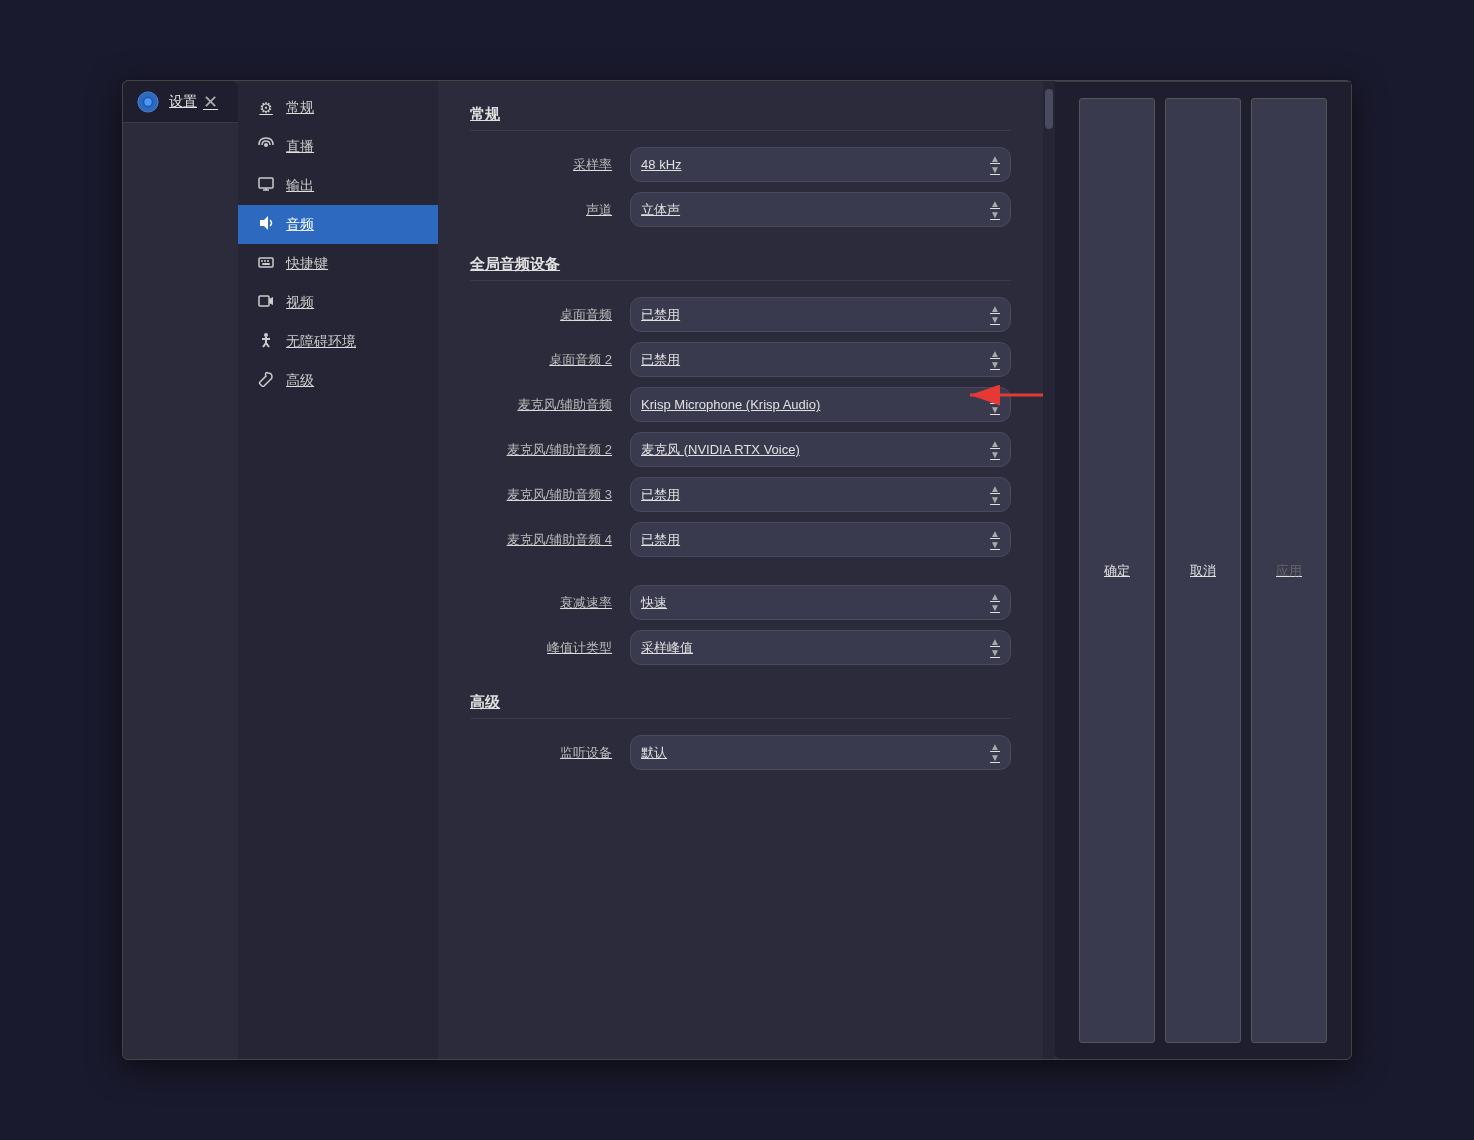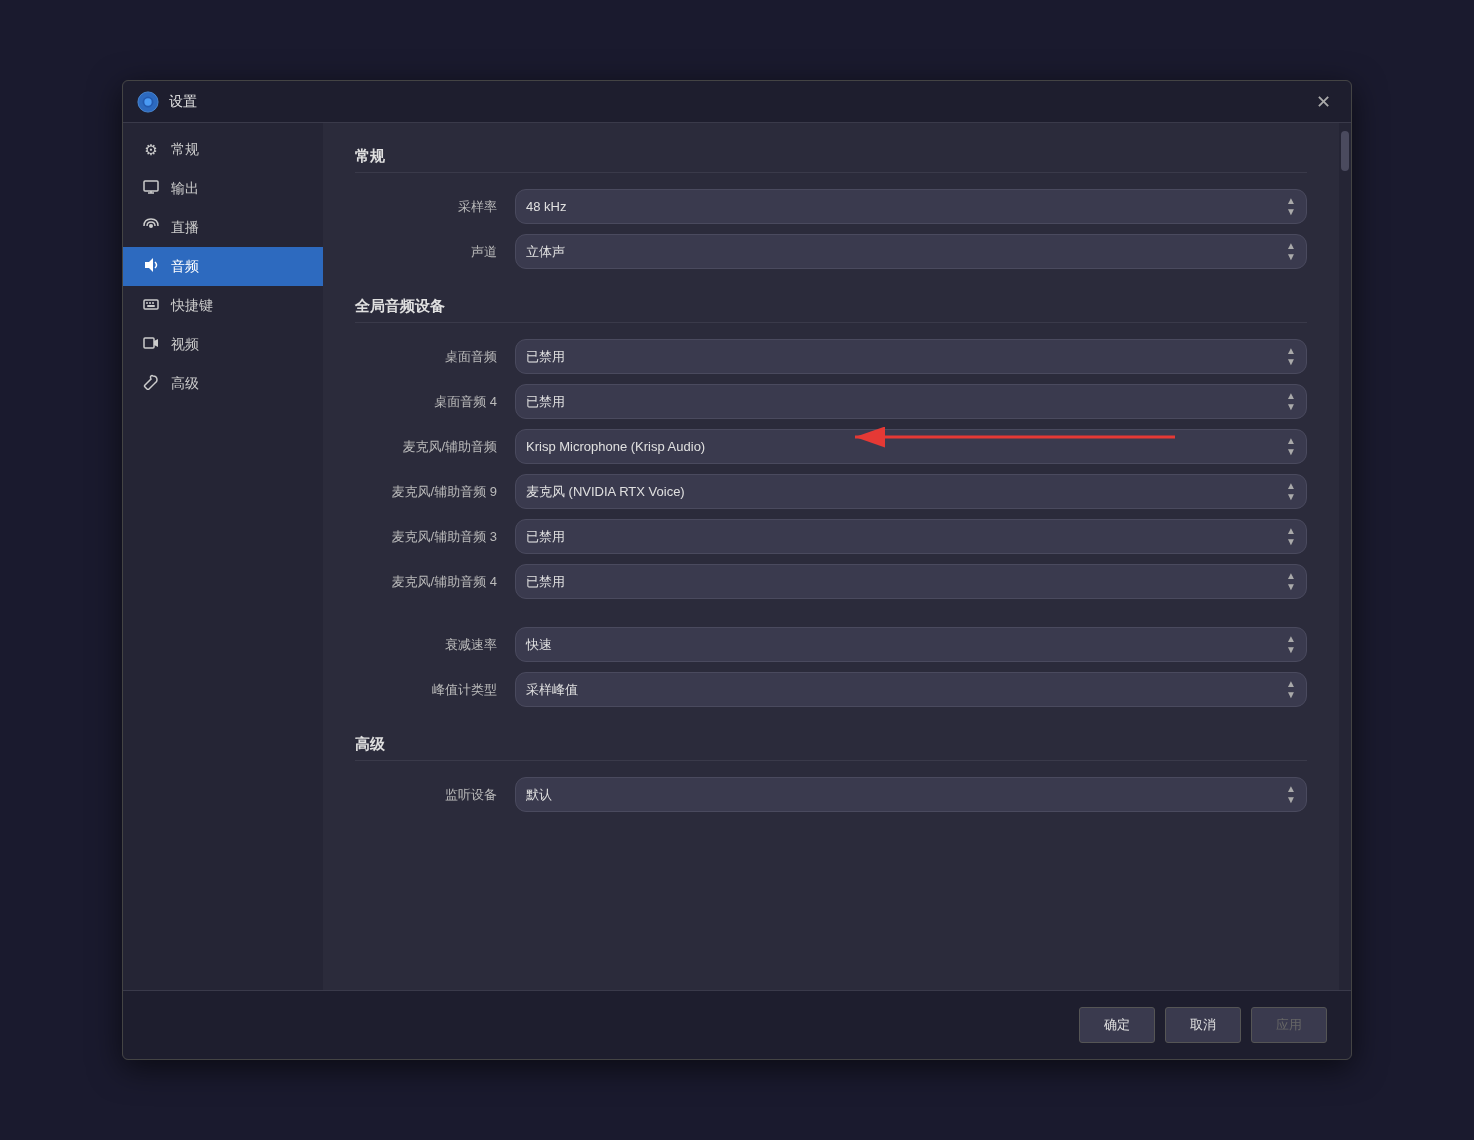--- a/index.html
+++ b/index.html
@@ -12,26 +12,26 @@
       height: 1140px;
       overflow: hidden;
     }
     .window {
       width: 1230px;
       height: 980px;
       background: #2b2b3b;
       border: 1px solid #444;
       border-radius: 6px;
       display: flex;
-      flex-direction: column;
       position: absolute;
       top: 50%;
       left: 50%;
       transform: translate(-50%, -50%);
       box-shadow: 0 8px 32px rgba(0,0,0,0.6);
+      text-decoration: underline;
     }
     .titlebar {
       background: #1e1e2e;
       height: 42px;
       display: flex;
       align-items: center;
       padding: 0 14px;
       border-bottom: 1px solid #3a3a4a;
       border-radius: 6px 6px 0 0;
       flex-shrink: 0;
@@ -210,36 +210,36 @@
   <div class="content">
 
     <div class="sidebar">
       <div class="sidebar-item">
         <span class="sidebar-icon">⚙</span>
         <span>常规</span>
       </div>
       <div class="sidebar-item">
         <span class="sidebar-icon">
           <svg width="16" height="16" viewBox="0 0 16 16" fill="currentColor">
+            <circle cx="8" cy="8" r="2"></circle>
+            <path d="M4 8 Q4 4 8 4 Q12 4 12 8" stroke="currentColor" fill="none" stroke-width="1.5"></path>
+            <path d="M1 8 Q1 1 8 1 Q15 1 15 8" stroke="currentColor" fill="none" stroke-width="1.5"></path>
+          </svg>
+        </span>
+        <span>直播</span>
+      </div>
+      <div class="sidebar-item">
+        <span class="sidebar-icon">
+          <svg width="16" height="16" viewBox="0 0 16 16" fill="currentColor">
             <rect x="1" y="2" width="14" height="10" rx="1" fill="none" stroke="currentColor" stroke-width="1.5"></rect>
             <line x1="5" y1="14" x2="11" y2="14" stroke="currentColor" stroke-width="1.5"></line>
             <line x1="8" y1="12" x2="8" y2="14" stroke="currentColor" stroke-width="1.5"></line>
           </svg>
         </span>
         <span>输出</span>
-      </div>
-      <div class="sidebar-item">
-        <span class="sidebar-icon">
-          <svg width="16" height="16" viewBox="0 0 16 16" fill="currentColor">
-            <circle cx="8" cy="8" r="2"></circle>
-            <path d="M4 8 Q4 4 8 4 Q12 4 12 8" stroke="currentColor" fill="none" stroke-width="1.5"></path>
-            <path d="M1 8 Q1 1 8 1 Q15 1 15 8" stroke="currentColor" fill="none" stroke-width="1.5"></path>
-          </svg>
-        </span>
-        <span>直播</span>
       </div>
       <div class="sidebar-item active">
         <span class="sidebar-icon">
           <svg width="16" height="16" viewBox="0 0 16 16" fill="currentColor">
             <polygon points="2,5 6,5 10,1 10,15 6,11 2,11" fill="currentColor"></polygon>
             <path d="M12 5 Q15 8 12 11" stroke="currentColor" fill="none" stroke-width="1.5"></path>
           </svg>
         </span>
         <span>音频</span>
       </div>
@@ -260,20 +260,32 @@
           <svg width="16" height="16" viewBox="0 0 16 16" fill="currentColor">
             <rect x="1" y="3" width="10" height="10" rx="1" fill="none" stroke="currentColor" stroke-width="1.5"></rect>
             <polygon points="11,6 15,4 15,12 11,10" fill="currentColor"></polygon>
           </svg>
         </span>
         <span>视频</span>
       </div>
       <div class="sidebar-item">
         <span class="sidebar-icon">
           <svg width="16" height="16" viewBox="0 0 16 16" fill="currentColor">
+            <circle cx="8" cy="3" r="2"></circle>
+            <line x1="8" y1="5" x2="8" y2="11" stroke="currentColor" stroke-width="2"></line>
+            <line x1="4" y1="7" x2="12" y2="7" stroke="currentColor" stroke-width="2"></line>
+            <line x1="8" y1="11" x2="5" y2="15" stroke="currentColor" stroke-width="2"></line>
+            <line x1="8" y1="11" x2="11" y2="15" stroke="currentColor" stroke-width="2"></line>
+          </svg>
+        </span>
+        <span>无障碍环境</span>
+      </div>
+      <div class="sidebar-item">
+        <span class="sidebar-icon">
+          <svg width="16" height="16" viewBox="0 0 16 16" fill="currentColor">
             <path d="M10 2 Q14 2 14 6 Q14 8 12 9 L6 15 Q5 16 4 15 L2 13 Q1 12 2 11 L8 5 Q7 3 8 2 Q9 1 10 2Z" fill="none" stroke="currentColor" stroke-width="1.5"></path>
           </svg>
         </span>
         <span>高级</span>
       </div>
     </div>
 
     <div class="main">
 
       <div class="section">
@@ -306,21 +318,21 @@
           <span class="form-label">桌面音频</span>
           <div class="form-control">
             <span>已禁用</span>
             <span class="chevron">
                 <span>▲</span>
                 <span>▼</span>
               </span>
           </div>
         </div>
         <div class="form-row">
-          <span class="form-label">桌面音频 4</span>
+          <span class="form-label">桌面音频 2</span>
           <div class="form-control">
             <span>已禁用</span>
             <span class="chevron">
                 <span>▲</span>
                 <span>▼</span>
               </span>
           </div>
         </div>
         <div class="form-row">
           <span class="form-label">麦克风/辅助音频</span>
@@ -335,21 +347,21 @@
 
         <svg style="position:absolute;top:110px;left:0;width:100%;height:60px;pointer-events:none;overflow:visible;">
           <defs>
             <marker id="arrowhead" markerWidth="10" markerHeight="7" refX="10" refY="3.5" orient="auto">
               <polygon points="0 0, 10 3.5, 0 7" fill="#e53935"></polygon>
             </marker>
           </defs>
           <line x1="820" y1="30" x2="500" y2="30" stroke="#e53935" stroke-width="3" marker-end="url(#arrowhead)"></line>
         </svg>
         <div class="form-row">
-          <span class="form-label">麦克风/辅助音频 9</span>
+          <span class="form-label">麦克风/辅助音频 2</span>
           <div class="form-control">
             <span>麦克风 (NVIDIA RTX Voice)</span>
             <span class="chevron">
                 <span>▲</span>
                 <span>▼</span>
               </span>
           </div>
         </div>
         <div class="form-row">
           <span class="form-label">麦克风/辅助音频 3</span>

